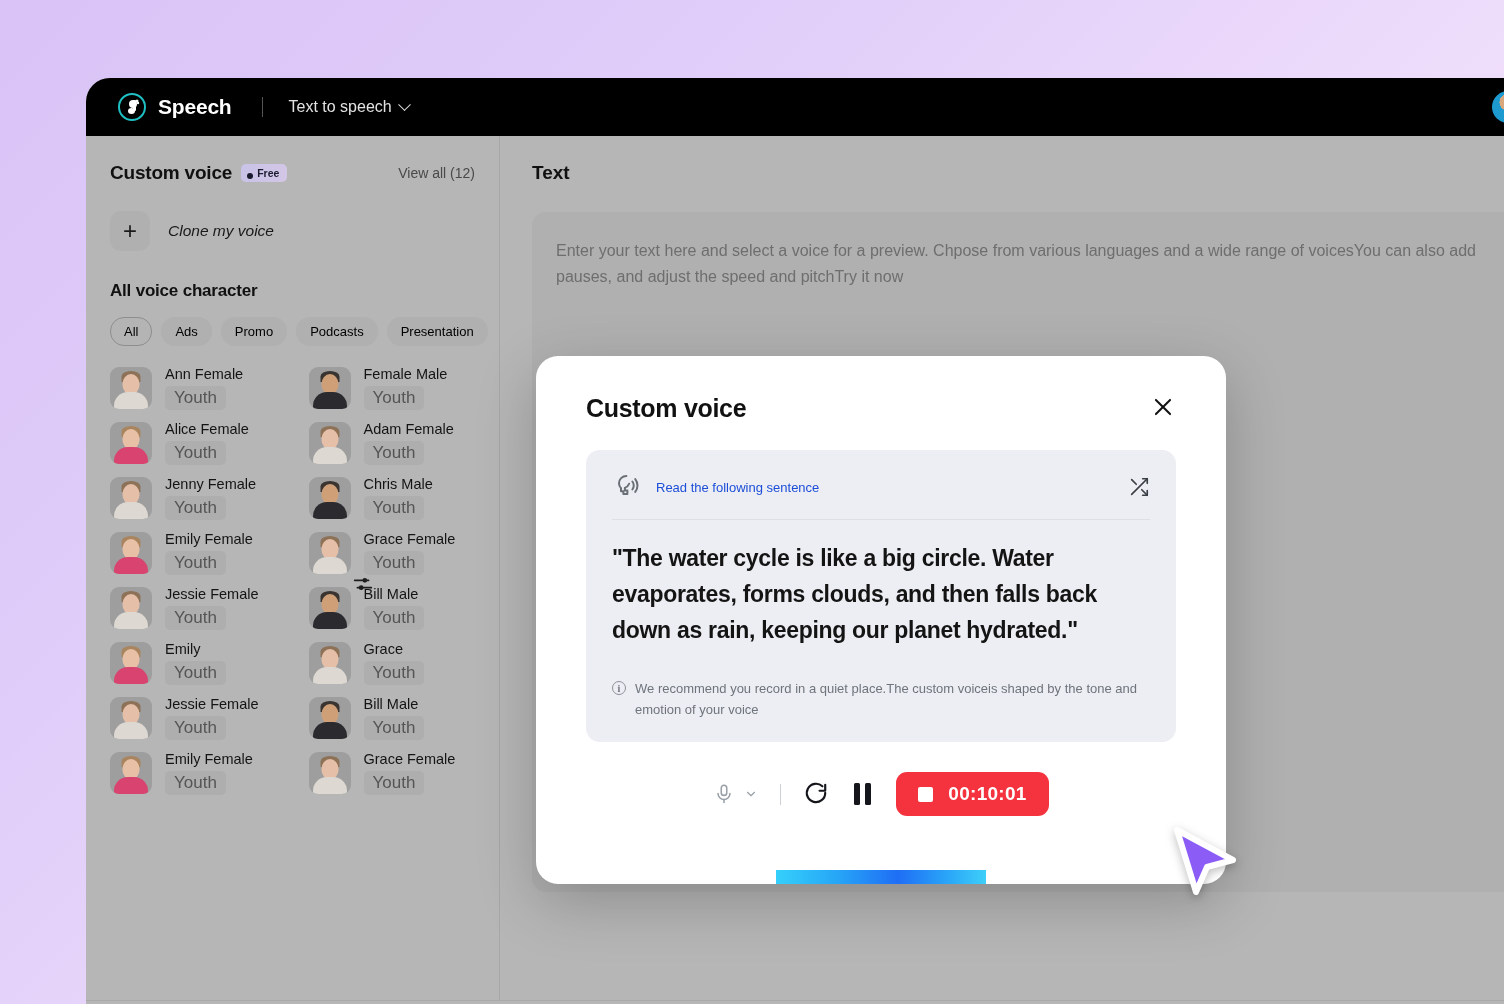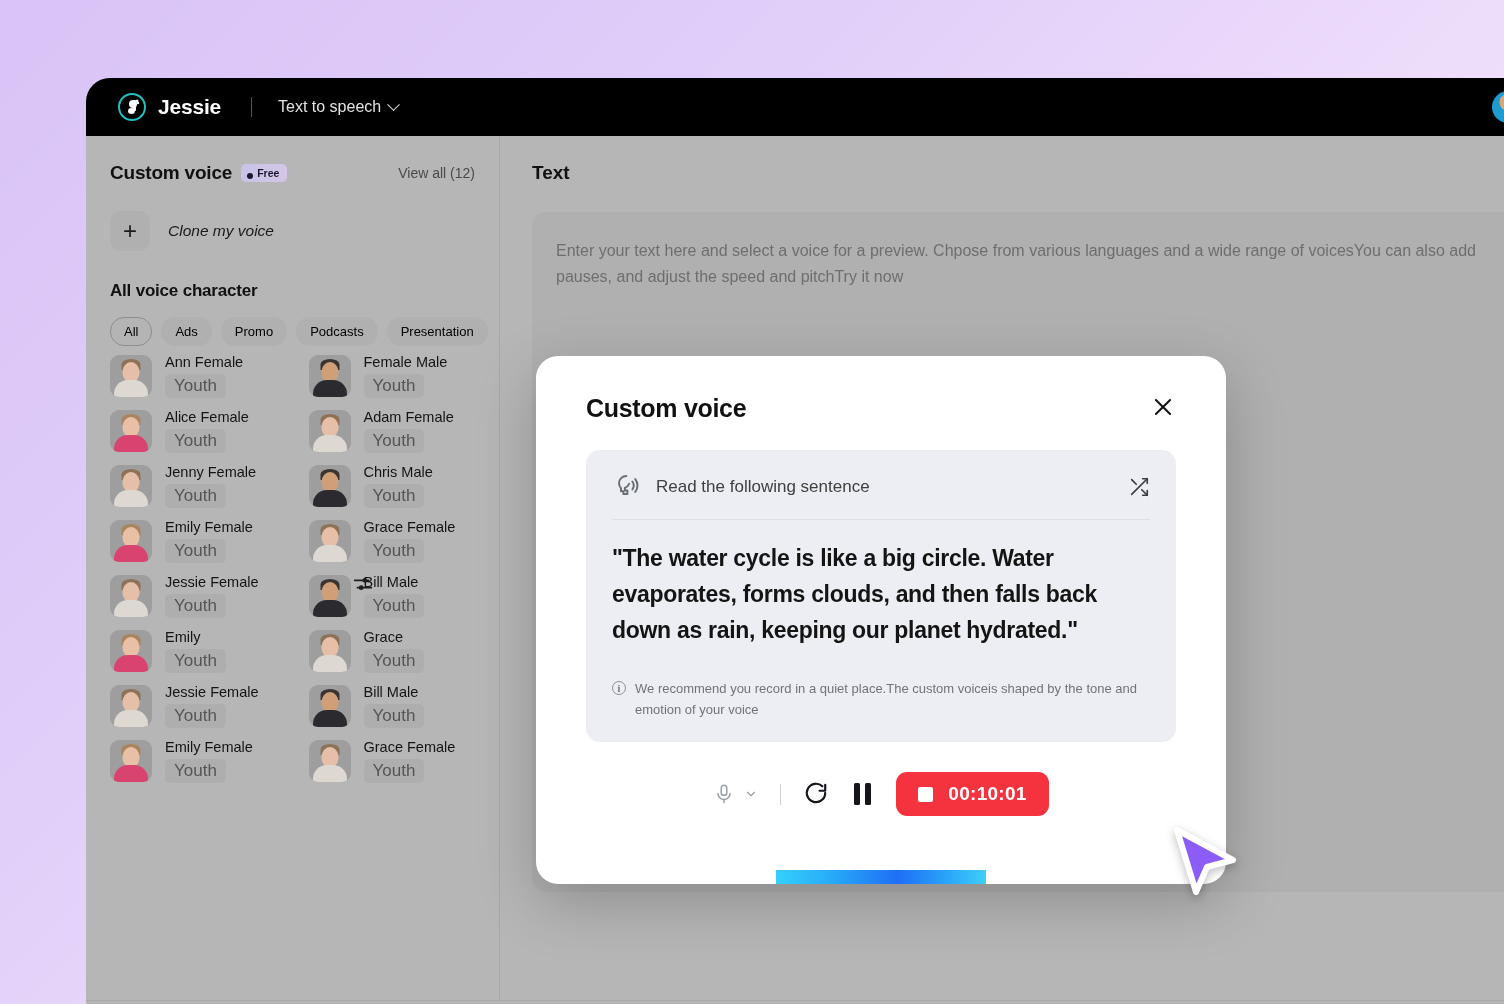--- a/index.html
+++ b/index.html
@@ -188,21 +188,21 @@
     font-size: 13px;
     color: #000000;
     padding: 6px 13px;
     white-space: nowrap;
     cursor: pointer;
     border: 1px solid transparent;
   }
   .pill.active { border: 1px solid #8e8e8e; background:#b4b4b4; }
 
   #voice-grid {
-    margin-top: 8px;
+    margin-top: 20px;
     display: grid;
     grid-template-columns: 1fr 1fr;
     column-gap: 22px;
     row-gap: 11px;
     padding-right: 14px;
   }
   .voice-item {
     display: flex;
     gap: 13px;
     align-items: center;
@@ -347,22 +347,22 @@
     padding: 22px 26px 22px 26px;
   }
   #sentence-head {
     display: flex;
     align-items: center;
     gap: 14px;
     padding-bottom: 17px;
     border-bottom: 1px solid #dcdfe6;
   }
   #sentence-head-label {
-    font-size: 17px;
-    color: #404040;
+    font-size: 13px;
+    color: #1d4ed8;
   }
   #shuffle-icon { margin-left: auto; cursor: pointer; }
   #sentence-text {
     margin-top: 20px;
     font-size: 23px;
     font-weight: 700;
     line-height: 36px;
     color: #141414;
     letter-spacing: -0.3px;
   }
@@ -465,21 +465,21 @@
 </head>
 <body>
 
 <div id="app-window">
 
   <div id="topbar">
     <span id="logo-mark">
       <span id="logo-note"></span>
         <span id="logo-ball"></span>
     </span>
-    <span class="brand-name">Jessie</span>
+    <span class="brand-name">Speech</span>
     <span class="topbar-divider"></span>
     <span class="mode-select">
       <span>Text to speech</span>
       <span class="chev"></span>
     </span>
     <span id="avatar-top"></span>
   </div>
 
   <div id="body-area">
 

